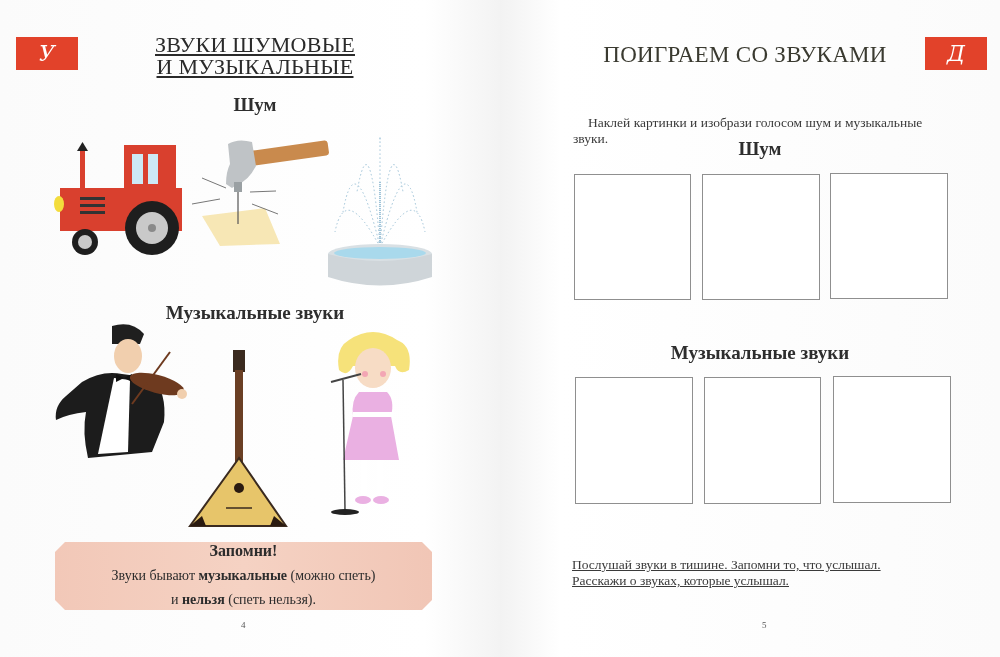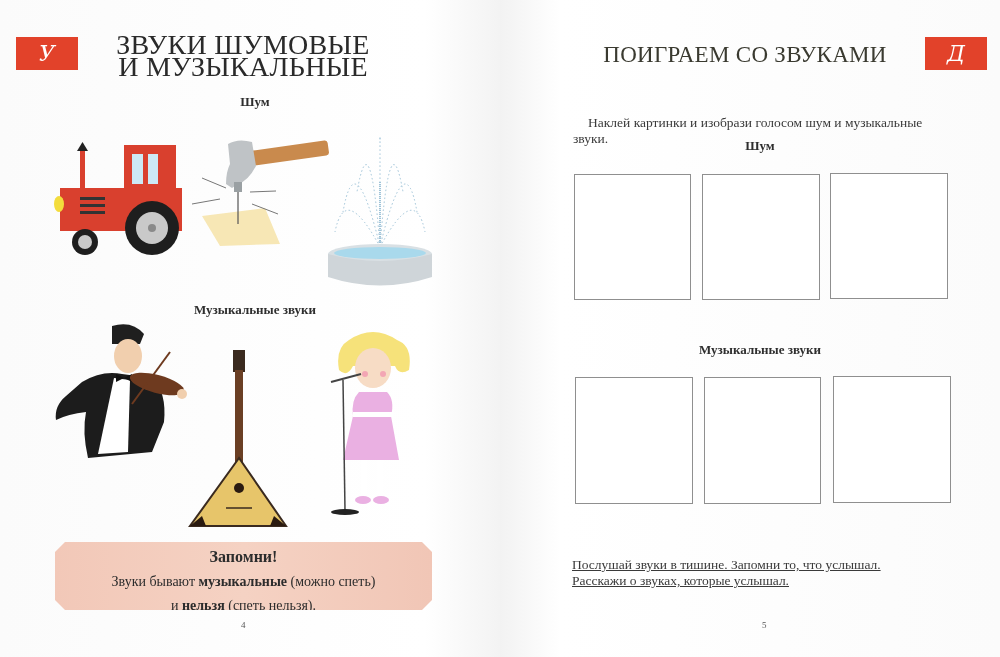--- a/index.html
+++ b/index.html
@@ -10,32 +10,32 @@
   .page-left { left: 0; width: 500px; background: linear-gradient(to right, #fbfbfb, #ffffff 85%, #f3f3f3); }
   .page-right { left: 500px; width: 500px; background: linear-gradient(to right, #f2f2f2, #ffffff 12%, #fbfbfb); }
 
   .letter-tab { position: absolute; width: 62px; height: 33px; background: #e2422a; color: #fff;
     display: flex; align-items: center; justify-content: center;
     font-family: "DejaVu Serif", serif; font-style: italic; font-size: 22px; }
   .tab-left { left: 16px; top: 37px; }
   .tab-right { left: 425px; top: 37px; }
 
   .title { position: absolute; text-align: center; font-family: "Liberation Serif", serif; font-weight: normal; color: #2a2a2a; letter-spacing: 0.3px; }
-  .title-left { left: 88px; width: 310px; top: 34px; font-size: 28px; line-height: 22px; }
+  .title-left { left: 100px; width: 310px; top: 34px; font-size: 22px; line-height: 22px; text-decoration: underline; }
   .title-right { left: 60px; width: 370px; top: 42px; font-size: 23px; color: #3a3a30; }
 
-  .subhead { position: absolute; text-align: center; font-family: "Liberation Serif", serif; font-weight: bold; font-size: 13px; color: #2e2e2e; }
+  .subhead { position: absolute; text-align: center; font-family: "Liberation Serif", serif; font-weight: bold; font-size: 19px; color: #2e2e2e; }
 
   .illus { position: absolute; }
 
   .remember-box { position: absolute; left: 55px; top: 542px; width: 377px; height: 68px;
     background: linear-gradient(to right, #f2c8b8, #f5d2c3 50%, #f1c6b6);
     clip-path: polygon(10px 0, calc(100% - 10px) 0, 100% 10px, 100% calc(100% - 10px), calc(100% - 10px) 100%, 10px 100%, 0 calc(100% - 10px), 0 10px);
     text-align: center; font-family: "Liberation Serif", serif; color: #2c2c2c; }
-  .remember-title { font-weight: bold; font-size: 16px; margin-top: 6px; }
+  .remember-title { font-weight: bold; font-size: 16px; }
   .remember-text { font-size: 14px; line-height: 16px; margin-top: 8px; }
   .remember-text b { font-weight: bold; }
 
   .page-num { position: absolute; top: 620px; font-family: "Liberation Serif", serif; font-size: 9px; color: #555; }
 
   .instruction { position: absolute; font-family: "Liberation Serif", serif; font-size: 13.5px; color: #3a3a3a; line-height: 16px; margin-top: 21px; }
 
   .paste-box { position: absolute; border: 1px solid #8f8f8f; background: #fff; }
 </style>
 </head>

